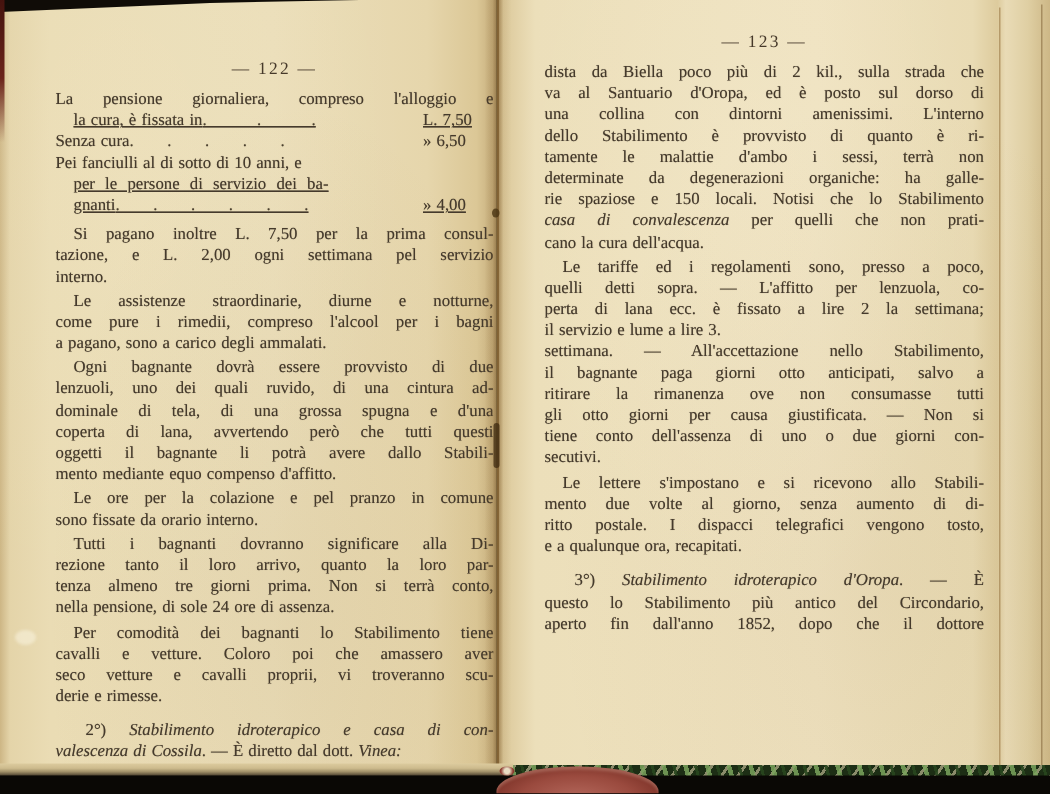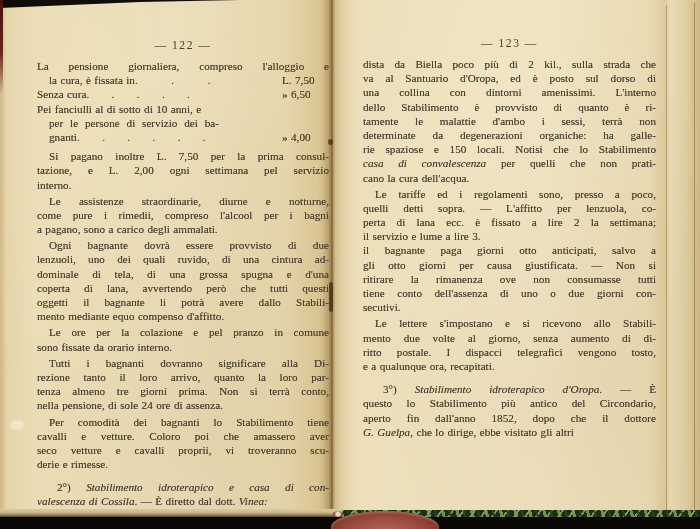--- a/index.html
+++ b/index.html
@@ -59,35 +59,35 @@
     position:absolute;left:331px;bottom:0;width:108px;height:18px;
     border-radius:55% 55% 0 0 / 100% 100% 0 0;
     background:radial-gradient(ellipse at 50% 120%, #b4685c 0%, #9a4a3e 50%, #722a20 90%);
     box-shadow:inset 0 2px 2px rgba(255,220,200,.25);
   }
   .thumb-speck{position:absolute;left:333px;bottom:12px;width:10px;height:6px;border-radius:50%;
     background:radial-gradient(circle,#e8dcc2 0 30%,#8c3a30 70%);}
   
   .body-text{position:absolute;color:#453a2c;font-size:11.2px;}
   .bl{left:37px;top:38px;width:292px;}
-  .br{left:32px;top:36px;width:293px;}
+  .br{left:32px;top:20px;width:293px;}
   .pgnum{
     text-align:center;font-size:11.6px;letter-spacing:1.5px;height:17px;line-height:15px;
     color:#46392a;margin-bottom:4px;
   }
   .ln{
     height:14.2px;line-height:14.2px;overflow:hidden;
     text-align:justify;text-align-last:justify;
     word-spacing:.6px;
     text-shadow:0 0 .5px rgba(70,58,42,.55);
   }
   .end{text-align-last:left;}
   .pi{padding-left:12px;}
   .pi2{padding-left:20px;}
-  .in1{padding-left:12px;}
+  .in1{padding-left:12px;text-decoration:underline;}
   .g2{margin-top:2px;}
   .g5{margin-top:5px;}
   .g8{margin-top:9px;}
   .it{font-style:italic;}
   .tar{display:flex;align-items:baseline;text-align:left;text-align-last:left;}
   .tar .tx{flex:none;}
   .tar .dots{flex:1;text-align:center;overflow:hidden;white-space:nowrap;color:#4a3f2e;}
   .tar .price{flex:none;min-width:47px;text-align:right;}
   .wide{word-spacing:4px;}
   .stain{position:absolute;left:10px;top:420px;width:14px;height:10px;border-radius:50%;
@@ -167,35 +167,35 @@
       <div class="ln"><span>determinate da degenerazioni organiche: ha galle-</span></div>
       <div class="ln"><span>rie spaziose e 150 locali. Notisi che lo Stabilimento</span></div>
       <div class="ln"><span class="it">casa di convalescenza</span><span> per quelli che non prati-</span></div>
       <div class="ln end"><span>cano la cura dell'acqua.</span></div>
 
       <div class="ln pi g2"><span>Le tariffe ed i regolamenti sono, presso a poco,</span></div>
       <div class="ln"><span>quelli detti sopra. — L'affitto per lenzuola, co-</span></div>
       <div class="ln"><span>perta di lana ecc. è fissato a lire 2 la settimana;</span></div>
       <div class="ln end"><span>il servizio e lume a lire 3.</span></div>
 
+      <div class="ln"><span>settimana. — All'accettazione nello Stabilimento,</span></div>
       <div class="ln"><span>il bagnante paga giorni otto anticipati, salvo a</span></div>
+      <div class="ln"><span>ritirare la rimanenza ove non consumasse tutti</span></div>
       <div class="ln"><span>gli otto giorni per causa giustificata. — Non si</span></div>
-      <div class="ln"><span>ritirare la rimanenza ove non consumasse tutti</span></div>
       <div class="ln"><span>tiene conto dell'assenza di uno o due giorni con-</span></div>
       <div class="ln end"><span>secutivi.</span></div>
 
       <div class="ln pi g2"><span>Le lettere s'impostano e si ricevono allo Stabili-</span></div>
       <div class="ln"><span>mento due volte al giorno, senza aumento di di-</span></div>
       <div class="ln"><span>ritto postale. I dispacci telegrafici vengono tosto,</span></div>
       <div class="ln end"><span>e a qualunque ora, recapitati.</span></div>
 
       <div class="ln pi2 g8"><span>3°) </span><span class="it">Stabilimento idroterapico d'Oropa</span><span>. — È</span></div>
       <div class="ln"><span>questo lo Stabilimento più antico del Circondario,</span></div>
       <div class="ln"><span>aperto fin dall'anno 1852, dopo che il dottore</span></div>
-      <div class="ln end"><span class="it">G. Guelpa</span><span>, che lo dirige, ebbe visitato gli altri</span></div>
     </div>
   </div>
 
   <div class="gutter"></div>
   <div class="gutter-mark"></div>
   <div class="gutter-speck"></div>
   <div class="top-wedge"></div>
   <div class="left-sliver"></div>
   <div class="edge-line-1"></div>
   <div class="edge-line-2"></div>

